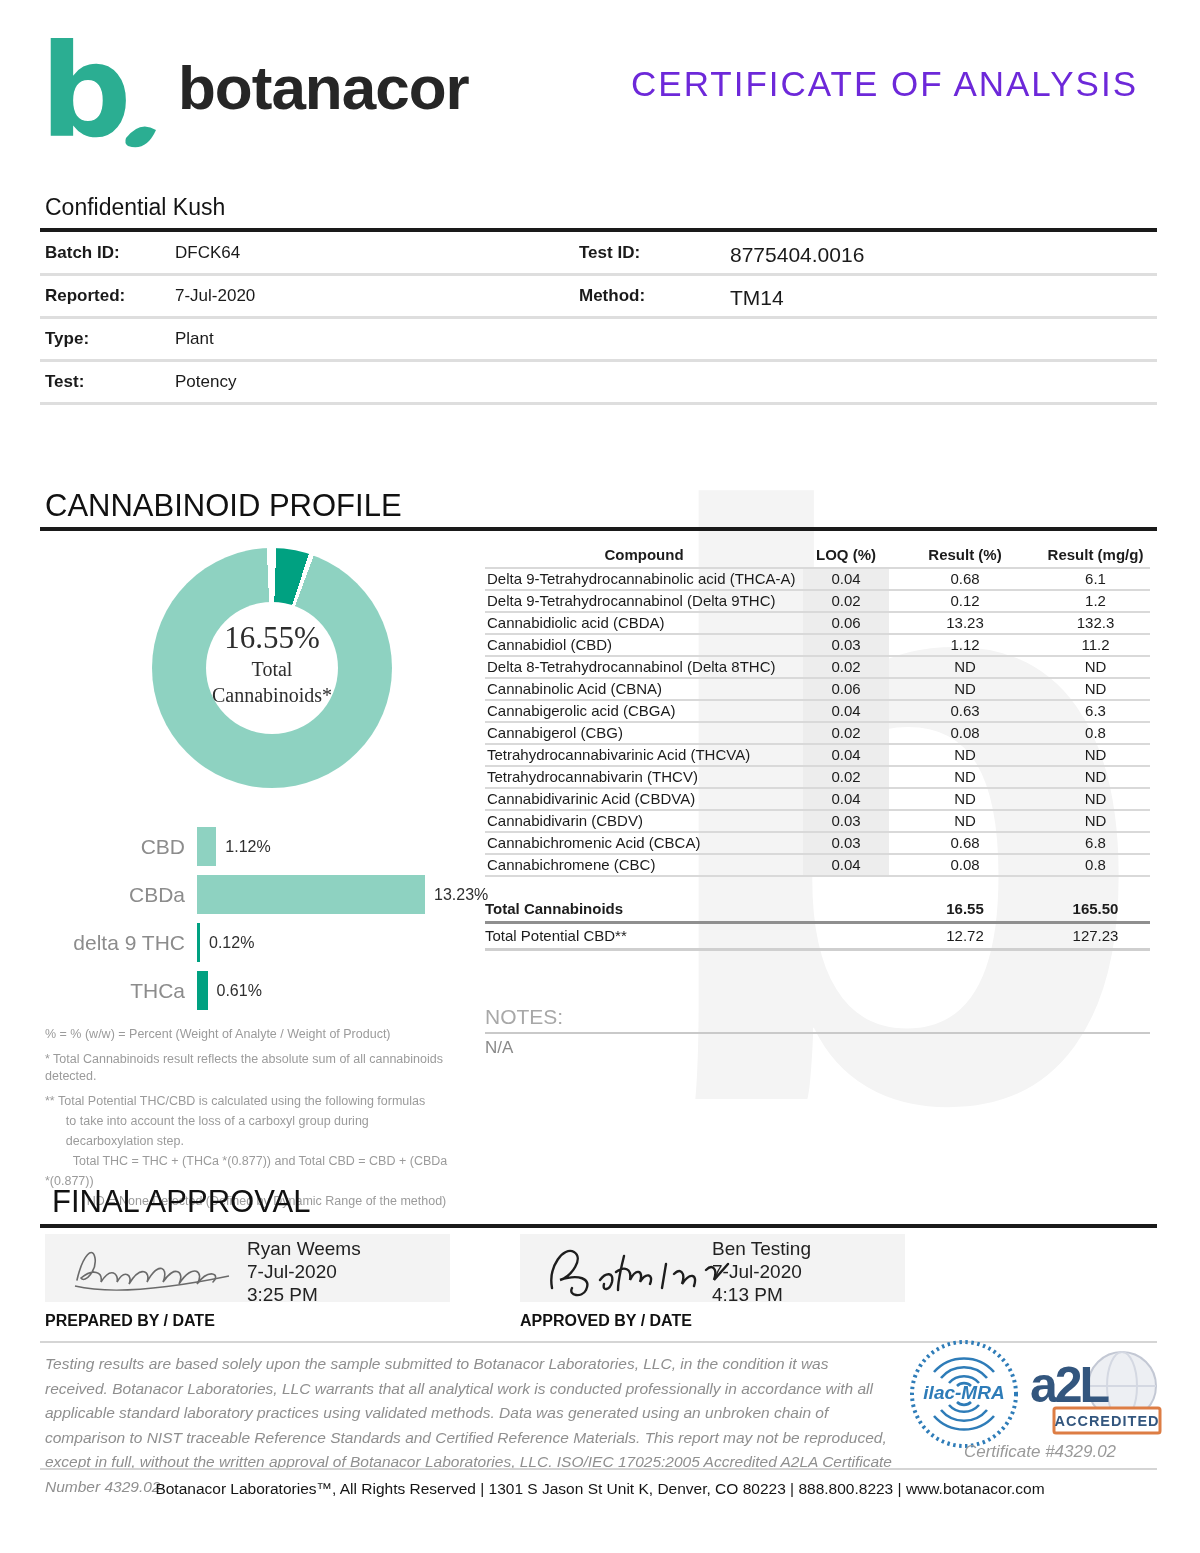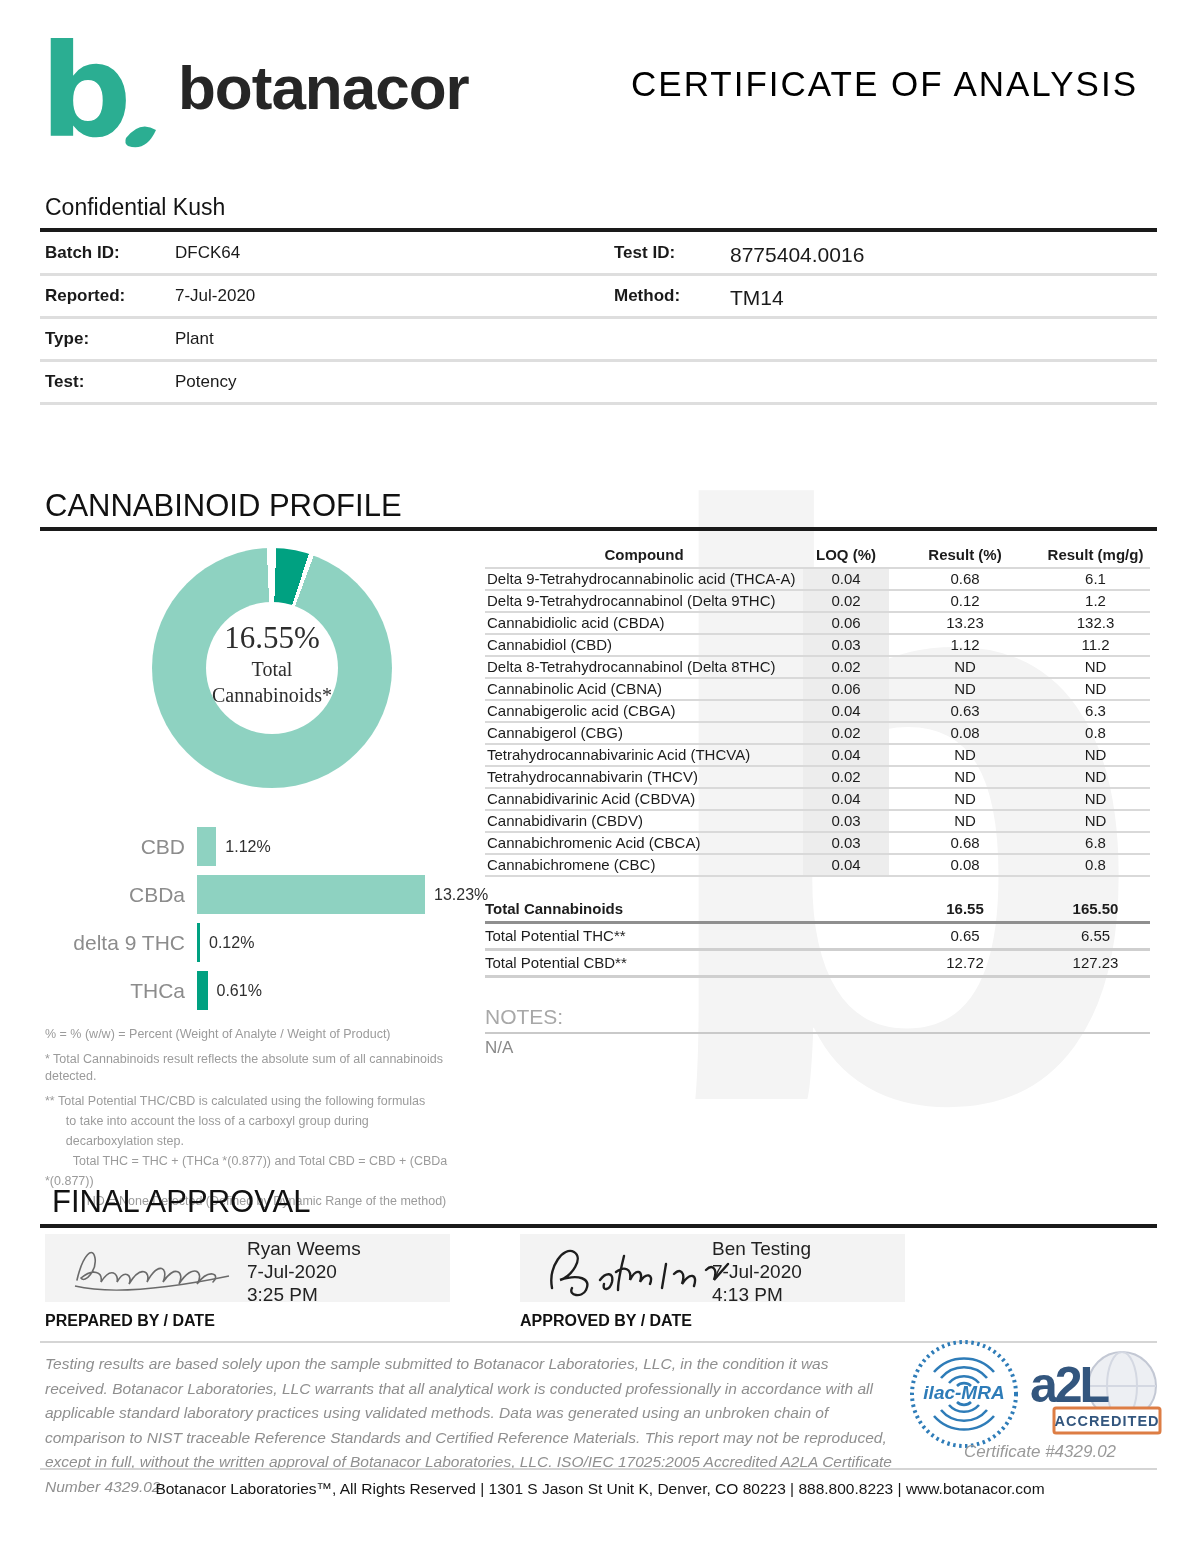--- a/index.html
+++ b/index.html
@@ -7,30 +7,30 @@
         font-family:"Liberation Sans", sans-serif;color:#1a1a1a;}
   .abs{position:absolute;}
 
   
   .watermark{left:640px;top:430px;font-size:840px;line-height:0.9;font-weight:bold;
              color:#f4f4f4;z-index:0;user-select:none;}
 
   
   .logo-icon{left:40px;top:36px;width:128px;height:120px;}
   .brand{left:178px;top:52px;font-size:62px;font-weight:bold;color:#262626;letter-spacing:-1px;}
-  .coa-title{right:62px;top:64px;font-size:35px;color:#000000;letter-spacing:2px;font-weight:400;}
+  .coa-title{right:62px;top:64px;font-size:35px;color:#6d28d9;letter-spacing:2px;font-weight:400;}
 
   
   .sample-name{left:45px;top:194px;font-size:23px;color:#141414;}
   .rule{background:#1a1a1a;height:4px;}
   .rule-g{background:#dedede;height:3px;}
   .inforow{left:40px;width:1117px;height:40px;}
   .inforow .lab{position:absolute;left:5px;top:9px;font-size:17px;font-weight:bold;}
   .inforow .val{position:absolute;left:135px;top:9px;font-size:17px;}
-  .inforow .lab2{position:absolute;left:574px;top:9px;font-size:17px;font-weight:bold;}
+  .inforow .lab2{position:absolute;left:539px;top:9px;font-size:17px;font-weight:bold;}
   .inforow .val2{position:absolute;left:690px;top:9px;font-size:21px;}
 
   .section-title{left:45px;top:488px;font-size:31px;color:#111;}
   .approval-title{left:52px;top:1184px;font-size:31px;color:#111;}
 
   
   .donut{left:152px;top:548px;width:240px;height:240px;border-radius:50%;}
   .donut-hole{position:absolute;left:54px;top:54px;width:132px;height:132px;border-radius:50%;background:#fff;}
   .donut-label{left:152px;top:620px;width:240px;text-align:center;color:#2d2d2d;font-family:Liberation Serif, serif;}
   .donut-label .v{font-size:31px;line-height:36px;}
@@ -280,25 +280,20 @@
           </tr>
           <tr class="spacer">
             <td colspan="4"></td>
           </tr>
           <tr class="total tmain">
             <td class="tl b" colspan="2">Total Cannabinoids</td>
             <td class="num b">16.55</td>
             <td class="num b">165.50</td>
           </tr>
           <tr class="total tsub">
-            <td class="tl" colspan="2">Total Potential THC**</td>
-            <td class="num">0.65</td>
-            <td class="num">6.55</td>
-          </tr>
-          <tr class="total tsub">
             <td class="tl" colspan="2">Total Potential CBD**</td>
             <td class="num">12.72</td>
             <td class="num">127.23</td>
           </tr>
         </tbody>
     </table>
   </div>
 
   <div class="abs notes-label">NOTES:</div>
   <div class="abs rule-g" style="left:485px;top:1032px;width:665px;height:2px;background:#c9c9c9;"></div>

